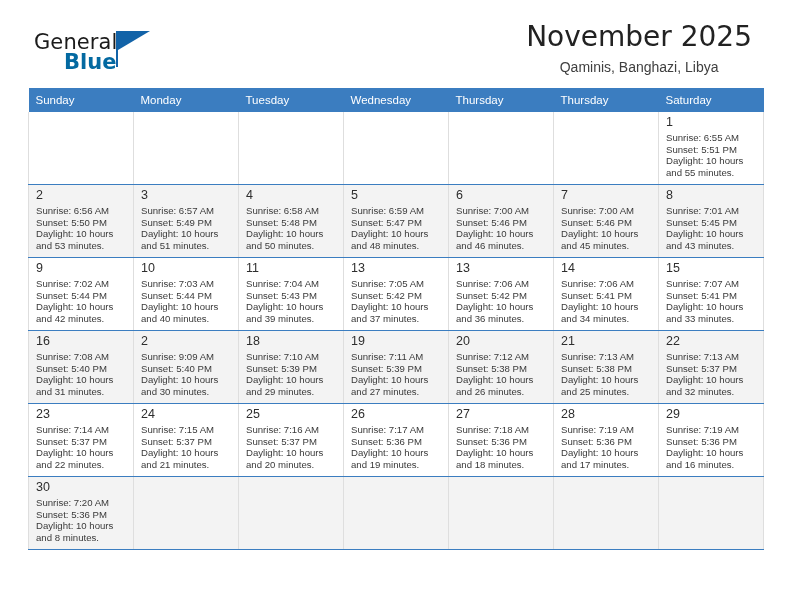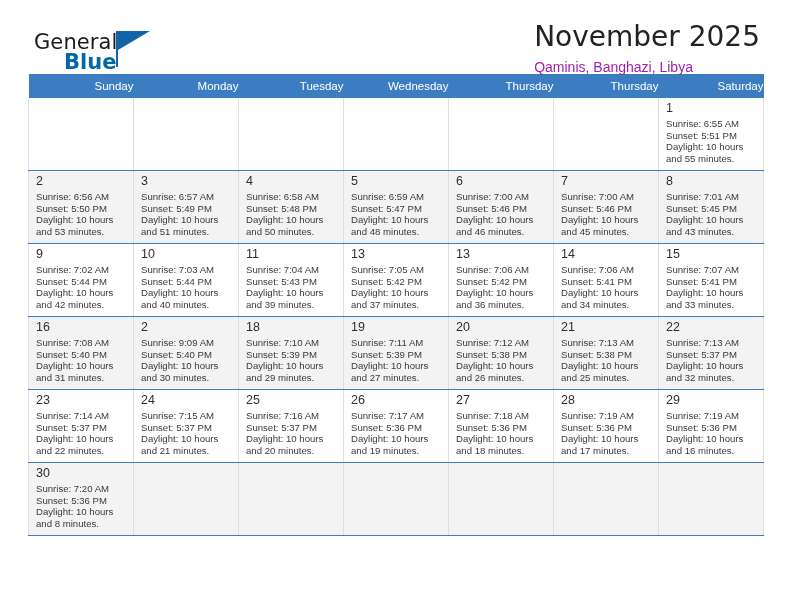--- a/index.html
+++ b/index.html
@@ -18,21 +18,21 @@
     position: relative;
     width: 792px;
     height: 612px;
     box-sizing: border-box;
     padding: 0 28px;
   }
 
   
   .header {
     position: relative;
-    height: 74px;
+    height: 88px;
     padding-top: 22px;
     box-sizing: border-box;
   }
   .brand {
     position: absolute;
     left: 6px;
     top: 30px;
     width: 160px;
     height: 52px;
   }
@@ -68,53 +68,53 @@
     position: absolute;
     left: 82px;
     top: 1px;
     width: 2px;
     height: 36px;
     background: #1263a8;
   }
 
   .titles {
     position: absolute;
-    right: 4px;
+    right: 12px;
     top: 20px;
-    text-align: left;
+    text-align: center;
   }
   .cal-title {
     font-size: 28px;
     font-weight: 400;
     color: #222222;
     font-family: "DejaVu Sans", sans-serif;
     line-height: 34px;
     white-space: nowrap;
   }
   .cal-subtitle {
     margin-top: 5px;
     font-size: 14px;
     font-weight: 400;
-    color: #a21caf;
+    color: #404040;
     line-height: 17px;
     white-space: nowrap;
   }
 
   
   .calendar {
     width: 736px;
     border-collapse: collapse;
     table-layout: fixed;
   }
   .calendar th {
     background: #3b7dc0;
     color: #ffffff;
     font-size: 11.5px;
     font-weight: 400;
-    text-align: right;
+    text-align: left;
     padding: 6px 0 6px 7px;
     height: 21px;
     box-sizing: border-box;
     border: none;
   }
   .calendar td {
     vertical-align: top;
     padding: 0;
     height: 72px;
     border-bottom: 1px solid #3b7dc0;

